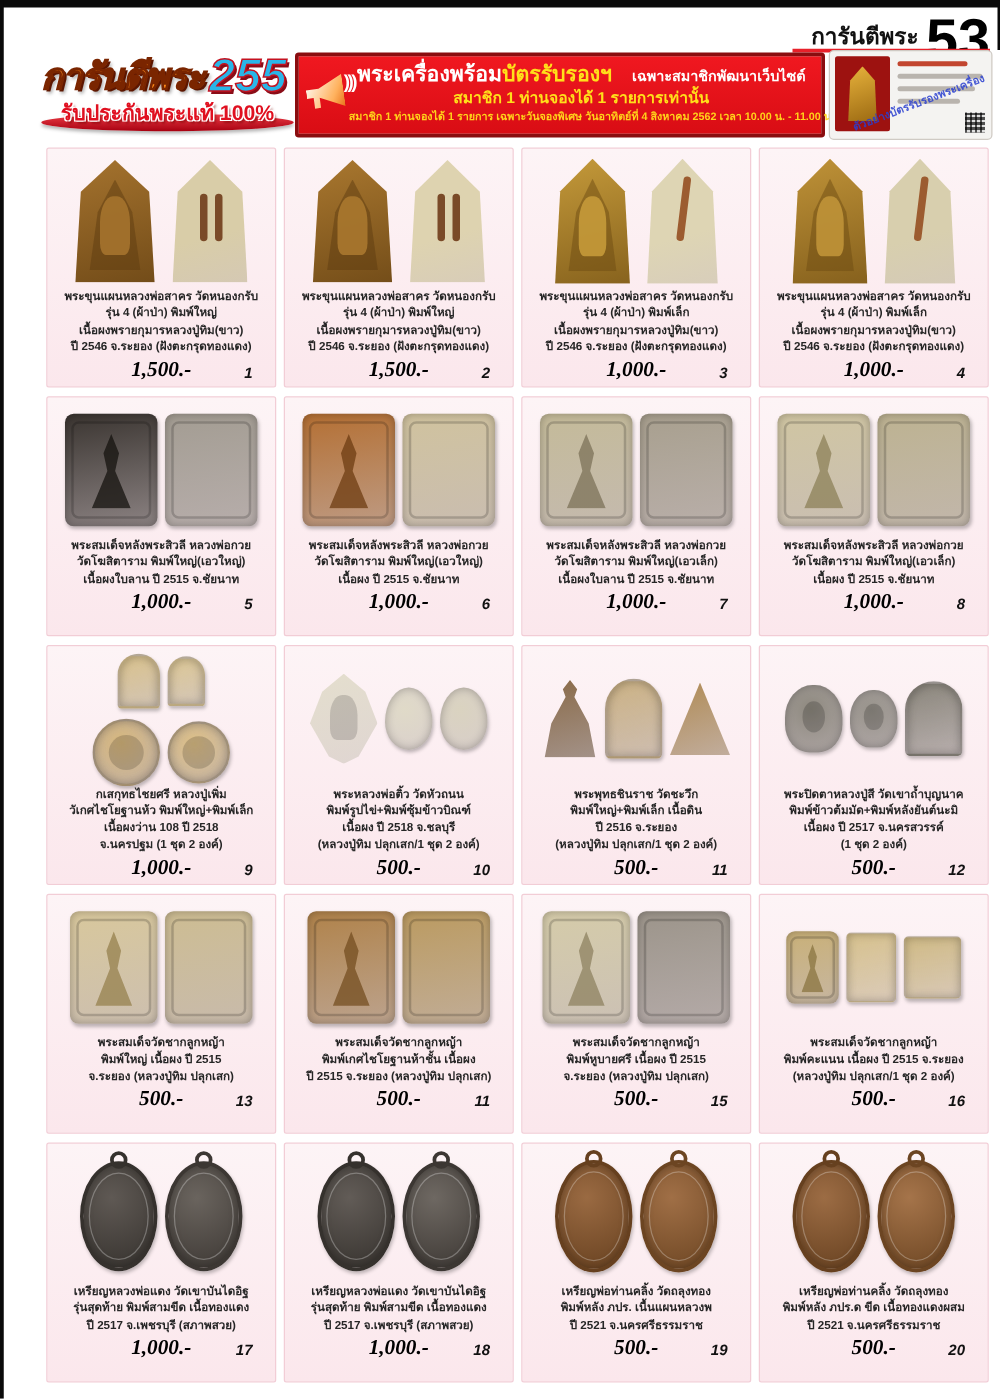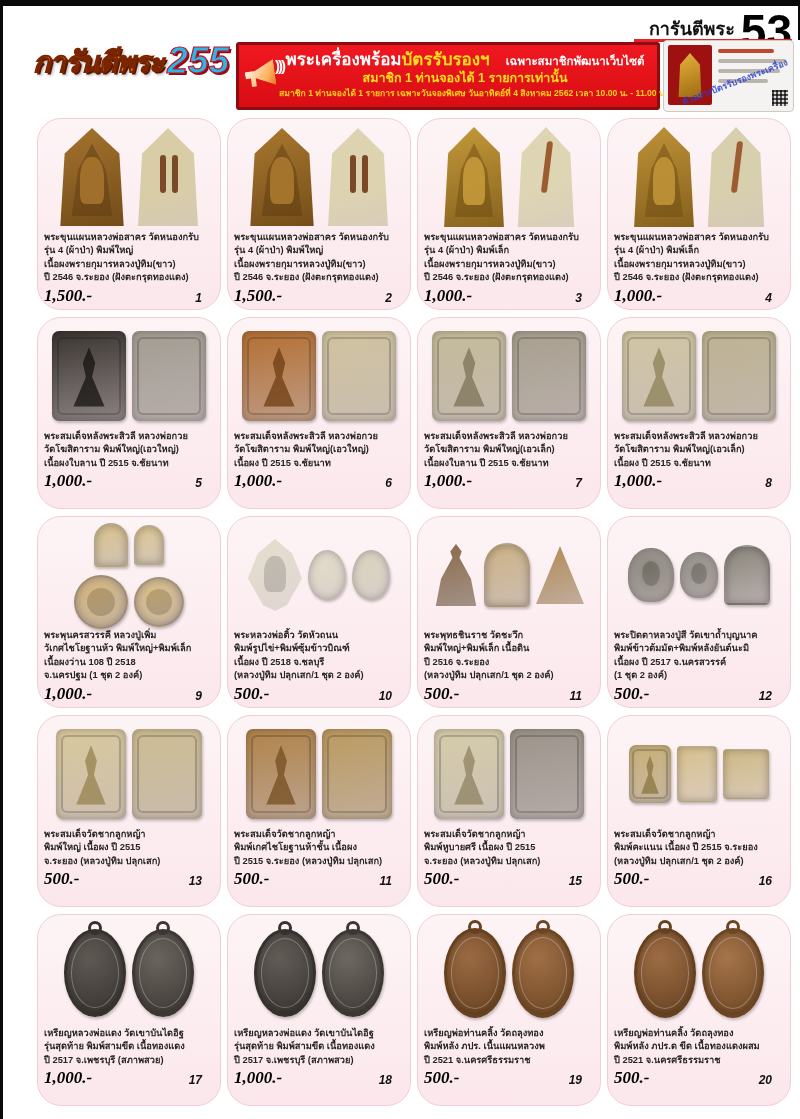--- a/index.html
+++ b/index.html
@@ -71,23 +71,23 @@
     background:
       repeating-linear-gradient(90deg,#555 0 2px,#eee 2px 4px),
       repeating-linear-gradient(#555 0 2px,#eee 2px 4px);
     background-blend-mode:multiply;}
   .cert-wm{position:absolute;left:-4px;top:34px;width:150px;transform:rotate(-21deg);
     font-size:9px;font-weight:bold;color:#2a3fd0;opacity:.85;text-align:center;white-space:nowrap;}
 
   
   .grid{position:absolute;left:37px;top:118px;width:760px;
     display:grid;grid-template-columns:repeat(4,184px);grid-auto-rows:192px;gap:7px 6px;}
-  .card{position:relative;box-sizing:border-box;border-radius:24px;
+  .card{position:relative;box-sizing:border-box;border-radius:2px;
     background:linear-gradient(#fdf4f6,#fbe7ec);border:1px solid #f2cdd6;
-    padding:4px 6px 2px 6px;text-align:left;}
+    padding:4px 6px 2px 6px;text-align:center;}
   .art{height:104px;display:flex;flex-wrap:wrap;align-items:center;justify-content:center;gap:4px 6px;padding-top:2px;}
   .lines{margin-top:2px;}
   .line{font-size:9.3px;font-weight:bold;color:#262626;line-height:1.45;white-space:nowrap;}
   .price-row{position:relative;margin-top:1px;height:20px;}
   .price{font-family:"Liberation Serif", serif;font-style:italic;font-weight:bold;font-size:17px;color:#000;}
   .num{position:absolute;right:12px;bottom:1px;font-style:italic;font-weight:bold;font-size:12px;color:#111;}
 
   
   .shape{position:relative;flex:none;box-shadow:inset 0 0 8px rgba(0,0,0,.28),1px 2px 3px rgba(0,0,0,.25);}
   .s-br{width:100%;height:0;box-shadow:none;}
@@ -142,20 +142,24 @@
 <div class="pg-header">
   <span class="lbl">การันตีพระ</span><span class="no">53</span>
 </div>
 <div class="hdr-redline"></div>
 
 <div class="logo">
   <div class="logo-top">
     <span class="logo-title">การันตีพระ</span>
     <span class="logo-num">255</span>
   </div>
+  <div class="logo-sub-wrap">
+    <div class="logo-swoosh"></div>
+    <div class="logo-sub">รับประกันพระแท้ 100%</div>
+  </div>
 </div>
 
 <div class="banner">
   <div class="horn"></div>
   <div class="waves">)))</div>
   <div class="banner-l1"><span>พระเครื่องพร้อม</span><span class="y">บัตรรับรองฯ</span><span class="sm">เฉพาะสมาชิกพัฒนาเว็บไซต์</span></div>
   <div class="banner-l2">สมาชิก 1 ท่านจองได้ 1 รายการเท่านั้น</div>
   <div class="banner-l3">สมาชิก 1 ท่านจองได้ 1 รายการ เฉพาะวันจองพิเศษ วันอาทิตย์ที่ 4 สิงหาคม 2562 เวลา 10.00 น. - 11.00 น.</div>
 </div>
 
@@ -306,21 +310,21 @@
 
   <div class="card">
     <div class="art">
         <div class="shape s-arch" style="--c: #d9c18c; width: 30px; height: 40px;"></div>
         <div class="shape s-arch" style="--c: #dcc694; width: 26px; height: 36px;"></div>
         <div class="shape s-br"></div>
         <div class="shape s-circ" style="--c: #d6b67c; width: 50px; height: 50px;"></div>
         <div class="shape s-circ" style="--c: #dcbe85; width: 46px; height: 46px;"></div>
       </div>
     <div class="lines">
-        <div class="line">พระพุนครสวรรคี หลวงปู่เพิ่ม</div>
+        <div class="line">กเสกุทธไชยศรี หลวงปู่เพิ่ม</div>
         <div class="line">วัเกศไชโยฐานห้ว พิมพ์ใหญ่+พิมพ์เล็ก</div>
         <div class="line">เนื้อผงว่าน 108 ปี 2518</div>
         <div class="line">จ.นครปฐม (1 ชุด 2 องค์)</div>
       </div>
     <div class="price-row">
       <span class="price">1,000.-</span>
       <span class="num">9</span>
     </div>
   </div>
 

